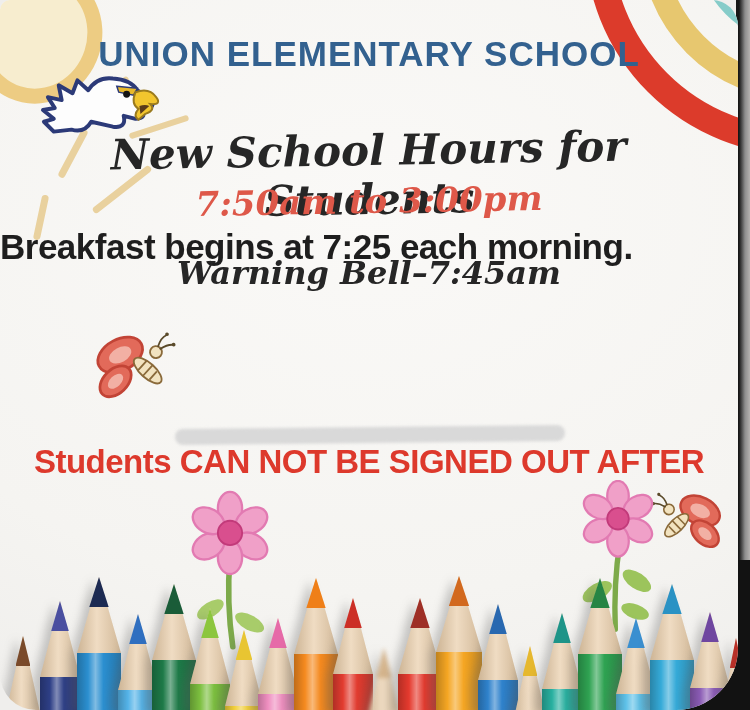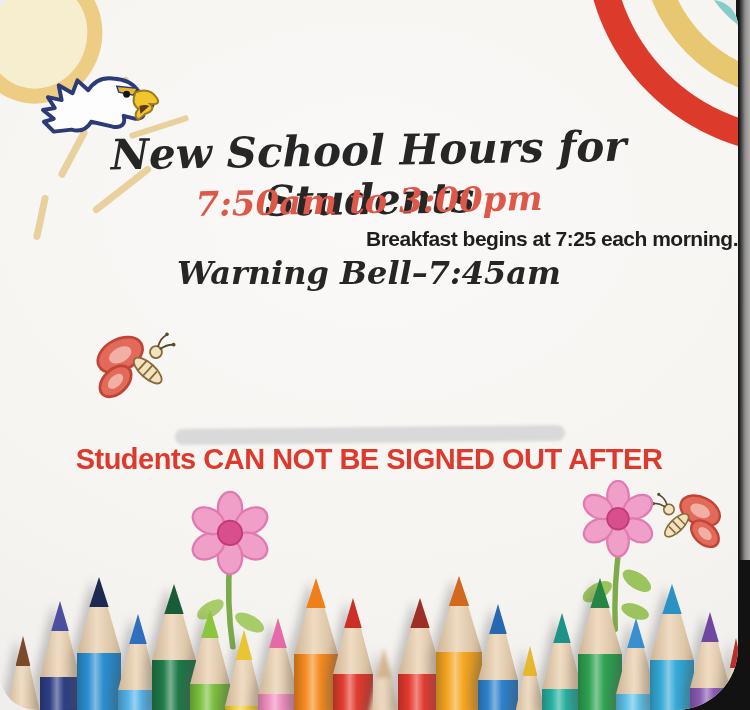--- a/index.html
+++ b/index.html
@@ -32,29 +32,29 @@
   .arc-yellow{width:320px;height:320px;left:640px;top:-220px;border:24px solid #e7c76f;}
   .arc-teal{width:210px;height:210px;left:695px;top:-165px;border:20px solid #86ccc9;}
 
   
   .title{position:absolute;left:0;top:34px;width:738px;text-align:center;
          font-size:35px;font-weight:700;letter-spacing:1px;color:var(--title-blue,#33618f);}
   .script{position:absolute;left:0;width:738px;text-align:center;
           font-family:"DejaVu Serif",serif;font-style:italic;color:var(--script-black,#262626);}
   .heading{top:126px;font-size:42px;font-weight:600;transform:rotate(-1deg);}
   .hours{top:181px;font-size:34px;font-weight:600;color:var(--hours-red,#de5849);transform:rotate(-1deg);}
-  .breakfast{position:absolute;left:0;top:227px;width:738px;text-align:right;
-             font-size:21px;font-weight:800;letter-spacing:-0.5px;color:#1e1e1e;}
+  .breakfast{position:absolute;left:0;top:227px;width:738px;text-align:left;
+             font-size:35px;font-weight:800;letter-spacing:-0.5px;color:#1e1e1e;}
   .warning-bell{top:254px;font-size:32px;font-weight:600;}
   .tardy-bell{top:350px;font-size:34px;font-weight:600;}
   .smudge{position:absolute;left:175px;top:427px;width:390px;height:16px;background:#d9d9d9;
           border-radius:9px;filter:blur(1.6px);transform:rotate(-.6deg);}
   .alert{position:absolute;left:0;width:738px;text-align:center;font-weight:800;
          letter-spacing:-0.5px;color:var(--alert-red,#dd392c);}
-  .alert1{top:443px;font-size:29px;}
+  .alert1{top:443px;font-size:33px;}
   .alert2{top:477px;font-size:29px;}
 
   
   .eagle{position:absolute;left:40px;top:70px;width:128px;height:72px;}
   .bfly-left{position:absolute;left:92px;top:328px;width:92px;height:76px;transform:rotate(-6deg);}
   .bfly-right{position:absolute;left:645px;top:486px;width:80px;height:70px;transform:scaleX(-1) rotate(-4deg);}
   .flower-left{position:absolute;left:176px;top:490px;width:108px;height:168px;z-index:1;}
   .flower-right{position:absolute;left:566px;top:480px;width:104px;height:162px;z-index:1;}
 
   
@@ -87,20 +87,21 @@
     <div class="arc arc-teal"></div>
 
     <svg class="eagle" viewBox="0 0 130 72">
       <path d="M14 62 L4 52 L14 49 L3 40 L15 38 L8 27 L22 30 L19 15 L33 23 L38 10 L49 20 Q58 6 74 8 Q92 9 99 20 L110 28 Q117 32 113 37 L103 39 Q109 49 97 49 L85 46 Q88 59 74 57 L52 52 Q45 64 32 60 Z" fill="#fdfdfd" stroke="#2c3a78" stroke-width="4" stroke-linejoin="round"></path>
       <path d="M78 16 L99 18 L95 25 L80 22 Z" fill="#e8b82a" stroke="#2c3a78" stroke-width="1.5"></path>
       <path d="M97 22 Q111 17 118 27 Q124 35 112 34 Q118 40 107 44 L100 50 Q94 46 100 39 Q92 34 97 22 Z" fill="#f2c52e" stroke="#9a7a1e" stroke-width="2"></path>
       <path d="M101 36 Q107 34 111 36 L102 44 Z" fill="#5a3a1a"></path>
       <circle cx="88" cy="24" r="3.5" fill="#141414"></circle>
     </svg>
 
+    <div class="title">UNION ELEMENTARY SCHOOL</div>
     <div class="script heading">New School Hours for Students</div>
     <div class="script hours">7:50am to 3:00pm</div>
     <div class="breakfast">Breakfast begins at 7:25 each morning.</div>
     <div class="script warning-bell">Warning Bell–7:45am</div>
     <div class="smudge"></div>
     <div class="alert alert1">Students CAN NOT BE SIGNED OUT AFTER</div>
 
     <svg class="bfly-left" viewBox="0 0 100 80">
       <g transform="rotate(-22 32 26)">
         <ellipse cx="32" cy="26" rx="26" ry="17" fill="#e26a5a" stroke="#c24436" stroke-width="3"></ellipse>

